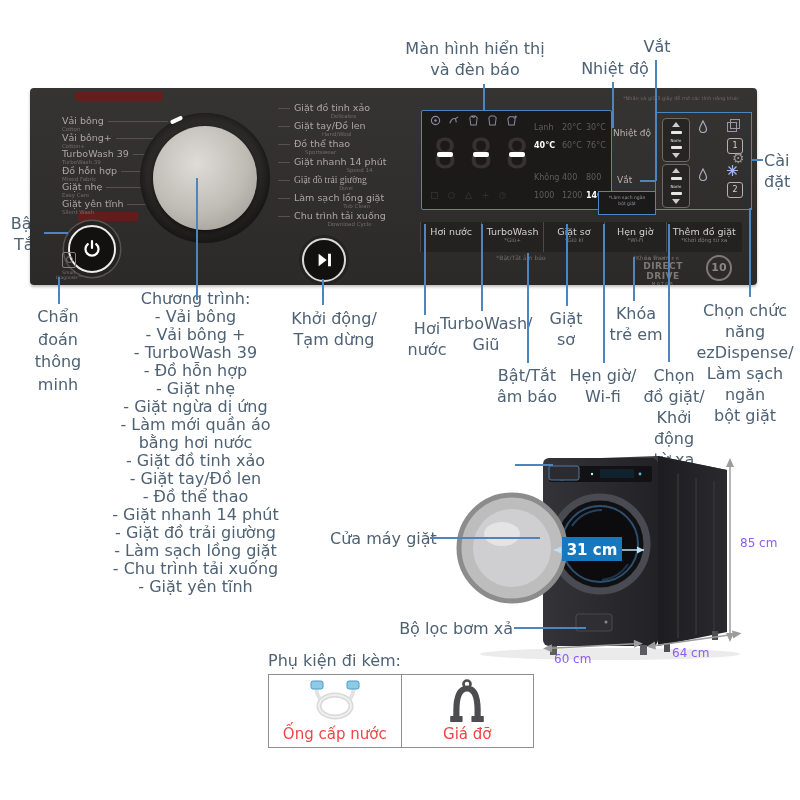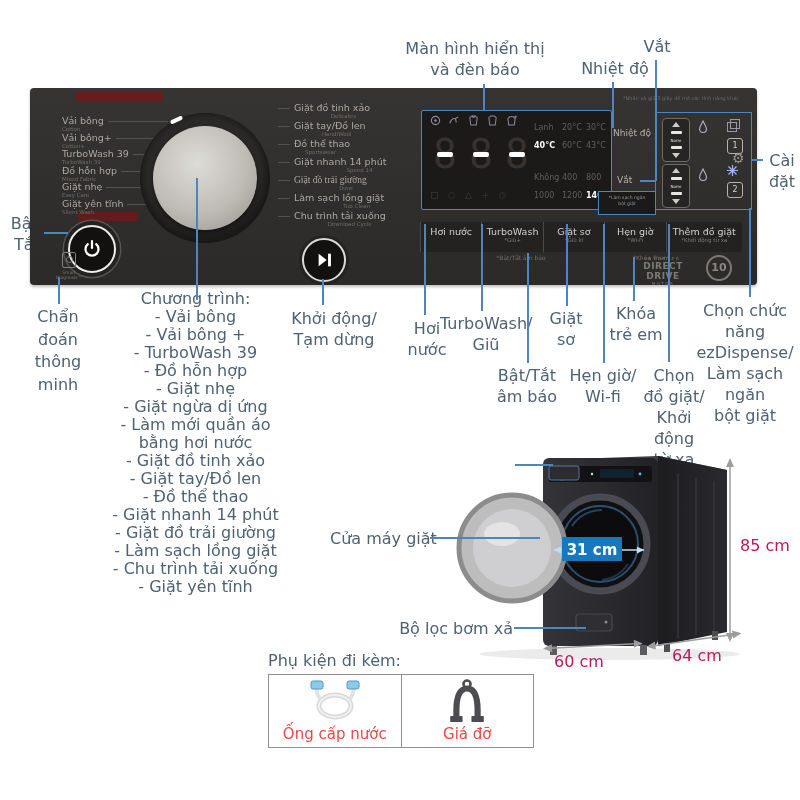--- a/index.html
+++ b/index.html
@@ -5,21 +5,21 @@
   html,body{margin:0;padding:0;background:#fff;}
   #stage{position:relative;width:800px;height:800px;background:#fff;overflow:hidden;
          font-family:"DejaVu Sans","Liberation Sans",sans-serif;}
   .abs{position:absolute;}
   
   .ann{position:absolute;color:#4e6275;font-size:16px;line-height:21px;white-space:pre-line;text-align:center;}
   .ann.left{text-align:left;}
   .lv{position:absolute;width:1.5px;background:#4c86c2;z-index:40;}
   .lh{position:absolute;height:1.5px;background:#4c86c2;z-index:40;}
   .bluebox{position:absolute;border:1.5px solid #4c86c2;z-index:30;}
-  .gray{position:absolute;color:#be185d;font-size:16px;}
+  .gray{position:absolute;color:#8b5cf6;font-size:12px;}
   
   #panel{position:absolute;left:30px;top:88px;width:727px;height:197px;border-radius:4px;
          background:linear-gradient(#363433,#2b2a29);box-shadow:0 2px 3px rgba(0,0,0,.25);z-index:10;}
   .redbar{position:absolute;background:#6e1a17;opacity:.8;filter:blur(.6px);border-radius:1px;}
   .prog{position:absolute;color:#aba7a2;font-size:9.5px;line-height:10px;}
   .prog .en{display:block;font-size:5.5px;color:#6f6b66;line-height:6px;}
   .prog-l{left:32px;width:106px;display:flex;}
   .prog-l .tx{flex:0 0 auto;}
   .prog-l:after{content:'';flex:1;border-top:1px solid #55514d;margin:5px 0 0 4px;}
   .prog-r{left:248px;width:132px;display:flex;}
@@ -220,21 +220,21 @@
             <circle cx="6" cy="6" r="4" stroke="#8c89a0" fill="none"></circle>
             <path d="M6,3 v3 l2,2" stroke="#8c89a0" fill="none"></path>
           </svg>
       </div>
       <div class="optgrid" style="top:12px;">
         <span>Lạnh</span>
           <span>20°C</span>
           <span>30°C</span>
         <span class="on">40°C</span>
           <span>60°C</span>
-          <span>43°C</span>
+          <span>76°C</span>
       </div>
       <div class="optgrid" style="top:62px;">
         <span>Không</span>
           <span>400</span>
           <span>800</span>
         <span>1000</span>
           <span>1200</span>
           <span class="on">1400</span>
       </div>
     </div>
@@ -345,21 +345,21 @@
   <div class="ann" style="left:636px;top:365px;width:76px;">Chọn
 đồ giặt/
 Khởi động
 từ xa</div>
   <div class="ann" style="left:692px;top:300px;width:106px;">Chọn chức
 năng
 ezDispense/
 Làm sạch
 ngăn
 bột giặt</div>
-  <div class="ann left" style="left:764px;top:150px;width:36px;text-align:center;">Cài
+  <div class="ann left" style="left:764px;top:150px;width:36px;">Cài
 đặt</div>
 
   <div class="ann left" style="left:330px;top:528px;width:110px;">Cửa máy giặt</div>
   <div class="ann" style="left:398px;top:618px;width:115px;text-align:right;">Bộ lọc bơm xả</div>
 
   <svg class="abs" style="left:450px;top:448px;" width="300" height="215" viewBox="0 0 300 215">
     <defs>
       <linearGradient id="gf" x1="0" y1="0" x2="1" y2="0">
         <stop offset="0" stop-color="#343438"></stop>
           <stop offset="1" stop-color="#222226"></stop>

